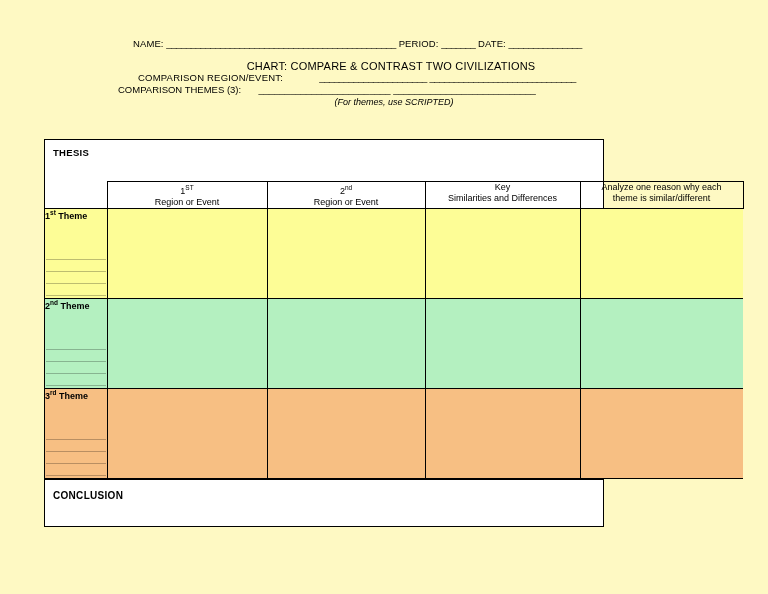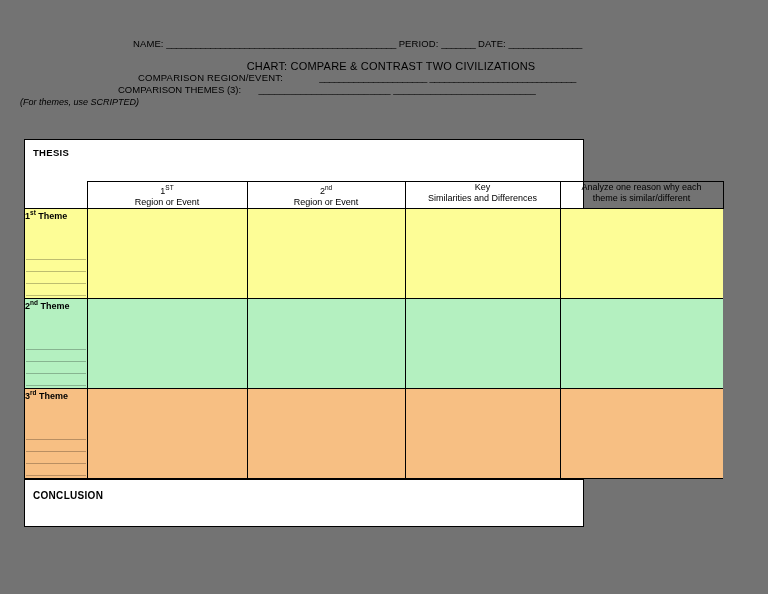--- a/index.html
+++ b/index.html
@@ -11,21 +11,21 @@
     width: 768px;
     height: 594px;
     font-family: "Liberation Sans", sans-serif;
     color: #000000;
     overflow: hidden;
   }
   .page {
     position: relative;
     width: 768px;
     height: 594px;
-    background: #737373;
+    background: #fef9c3;
   }
 
   
   .header {
     position: absolute;
     left: 0;
     top: 38px;
     width: 768px;
   }
   .hdr-line1 {
@@ -56,28 +56,28 @@
     margin-top: 1px;
     font-size: 9.5px;
     padding-left: 118px;
     white-space: nowrap;
   }
   .hdr-themes .gap2 { display: inline-block; width: 12px; }
   .hdr-note {
     margin-top: 2px;
     font-size: 9px;
     font-style: italic;
-    text-align: left;
+    text-align: center;
     padding-left: 20px;
   }
 
   
   .chart {
     position: absolute;
-    left: 24px;
+    left: 44px;
     top: 139px;
     width: 560px;
     border: 1px solid #000000;
     box-sizing: border-box;
     background: #ffffff;
   }
   .thesis {
     height: 41px;
     box-sizing: border-box;
     padding: 7px 0 0 8px;

